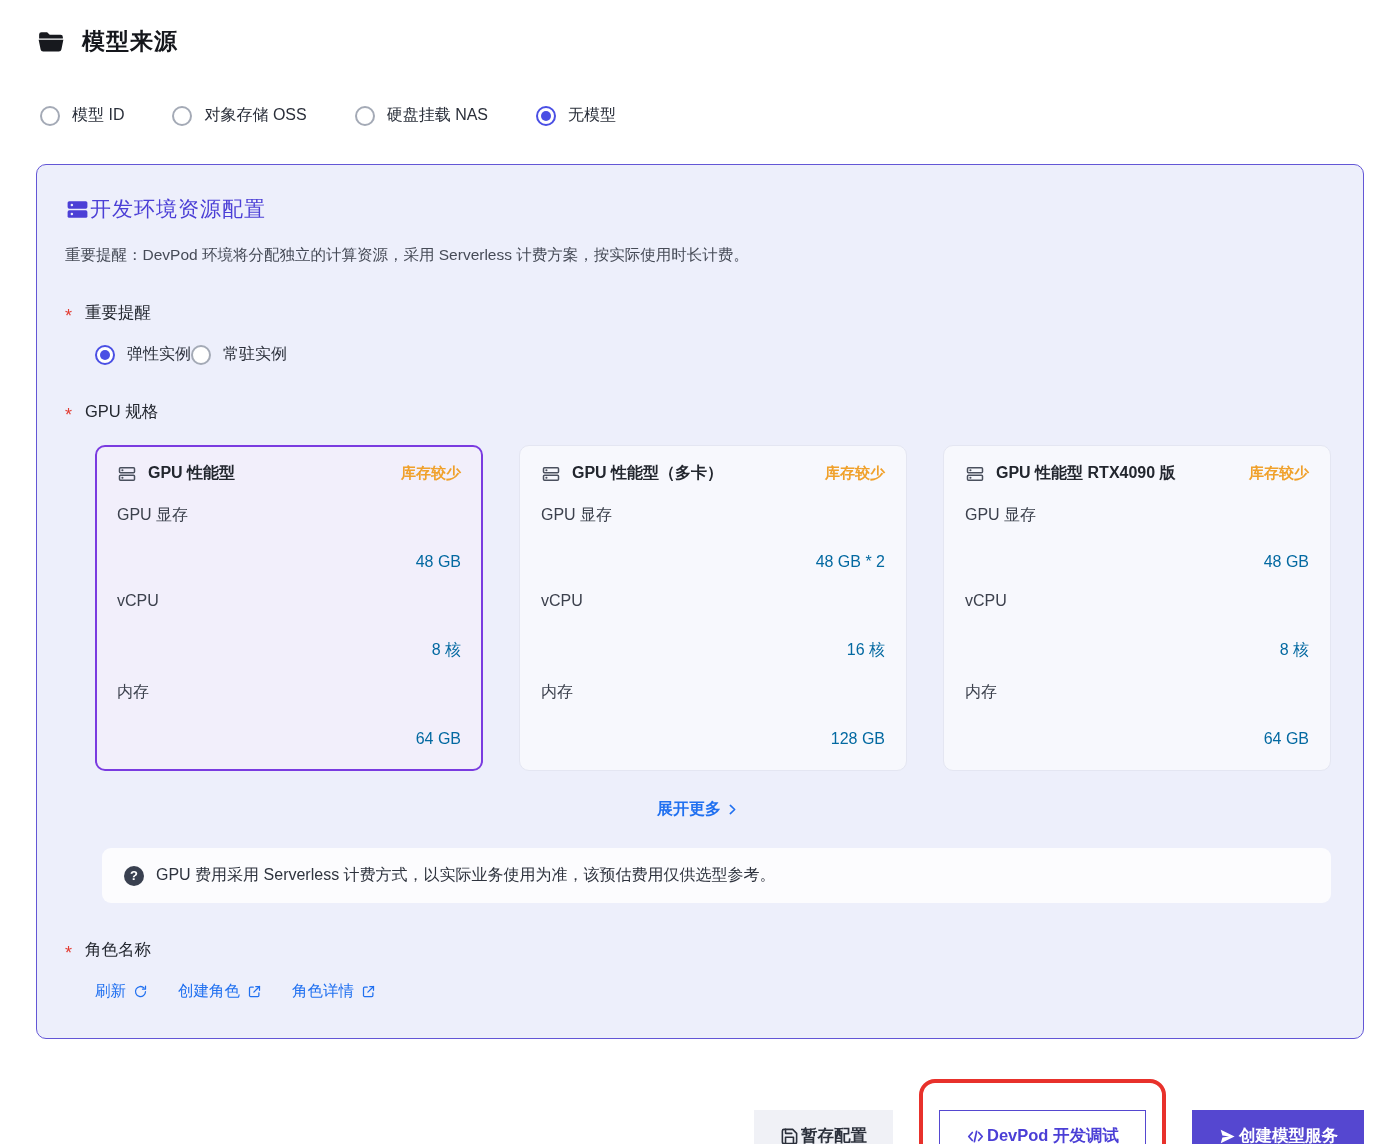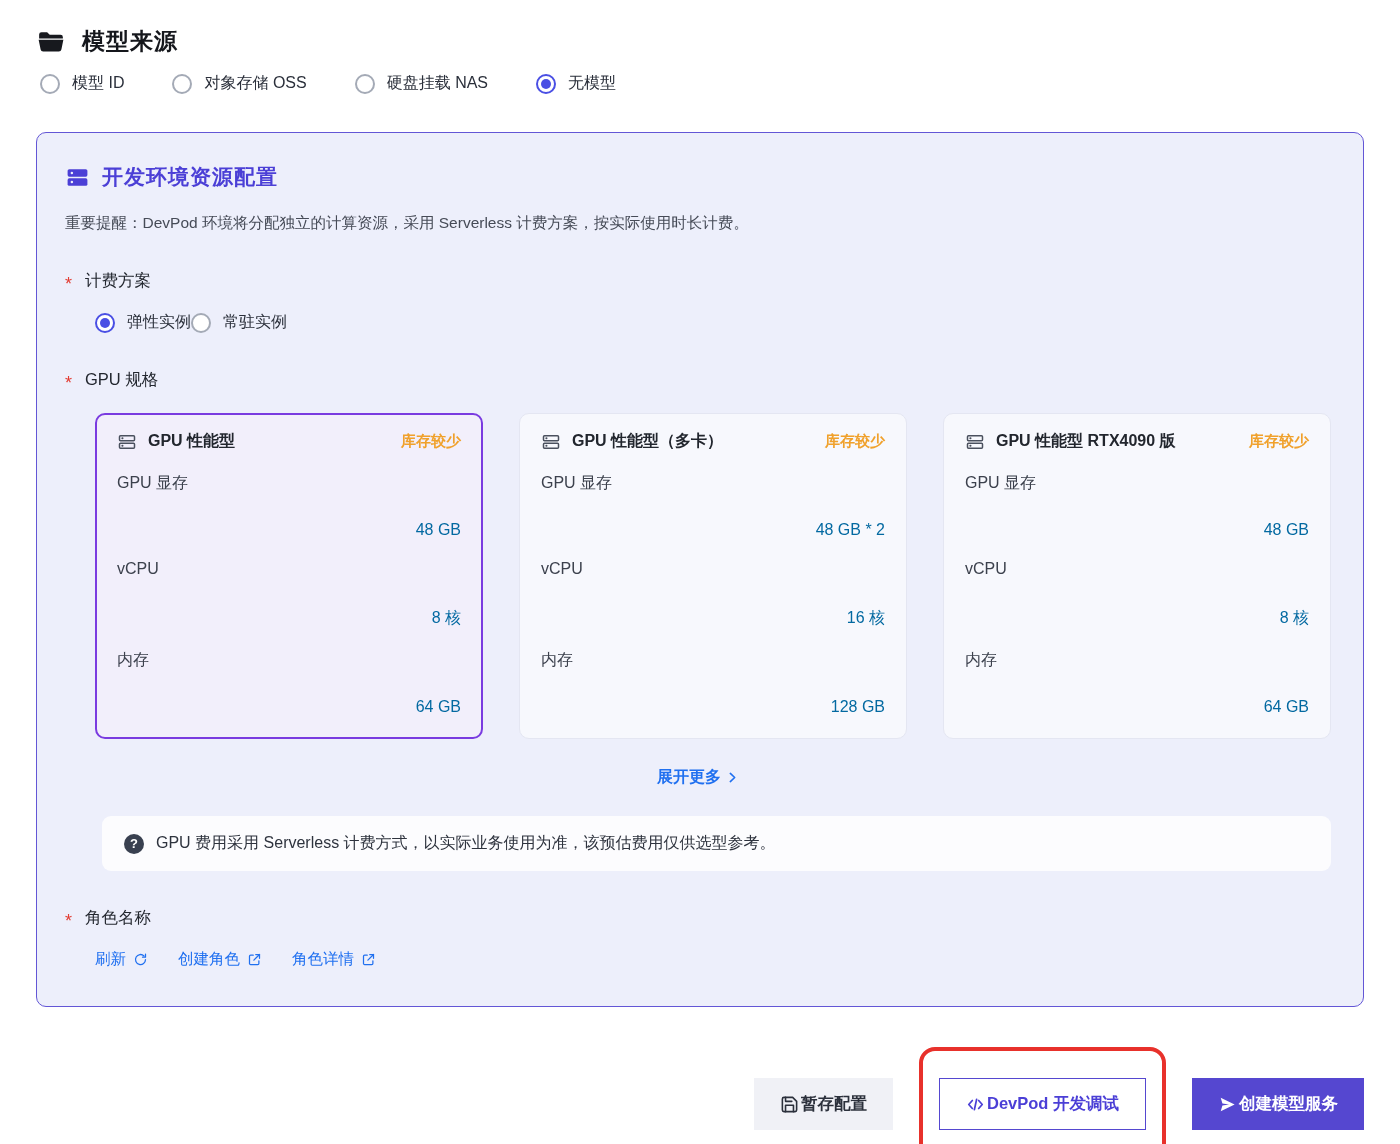--- a/index.html
+++ b/index.html
@@ -10,29 +10,29 @@
     color:#242935;
   }
   .page { padding:26px 36px 16px; }
 
   
   .page-header { display:flex; align-items:center; gap:16px; }
   .page-header h1 { font-size:23px; margin:0; font-weight:700; color:#15171c; letter-spacing:1px; }
   .folder svg { width:30px; height:30px; display:block; }
 
   
-  .source-options { display:flex; gap:48px; margin:16px 0 0 4px; align-items:center; }
+  .source-options { display:flex; gap:48px; margin:48px 0 0 4px; align-items:center; }
   .radio-opt { display:flex; align-items:center; gap:12px; font-size:16px; color:#2a2f3a; cursor:pointer; }
   .rdo { width:20px; height:20px; border-radius:50%; border:2px solid #a4aab6; background:#fff; position:relative; flex:0 0 auto; }
   .radio-opt.checked .rdo { border-color:#4a4fe4; }
   .radio-opt.checked .rdo::after { content:""; position:absolute; inset:3px; border-radius:50%; background:#4a4fe4; }
 
   
   .panel { margin-top:38px; background:#edeffb; border:1px solid #6356d6; border-radius:10px; padding:30px 32px 36px 28px; }
-  .panel-title { display:flex; align-items:center; gap:12px; color:#4b3fd6; font-size:21px; font-weight:700; letter-spacing:1px; }
+  .panel-title { display:flex; align-items:center; color:#4b3fd6; font-size:21px; font-weight:400; letter-spacing:1px; }
   .panel-title svg { width:25px; height:25px; }
   .notice { margin:22px 0 0 0; font-size:15.5px; color:#464b57; }
 
   .field-label { display:flex; align-items:center; gap:13px; margin-top:36px; font-size:16.5px; color:#23272f; font-weight:500; }
   .req::before { content:"*"; color:#e23c32; font-size:18px; line-height:1; position:relative; top:3px; }
   .indent { margin-left:30px; }
   .radios { display:flex; margin-top:20px; }
 
   
   .cards { display:grid; grid-template-columns:repeat(3,1fr); gap:36px; margin-top:22px; }
@@ -112,21 +112,21 @@
           <circle cx="6.6" cy="7.6" r="1.2" fill="#edeffb"></circle>
           <circle cx="6.6" cy="16.4" r="1.2" fill="#edeffb"></circle>
         </svg>
       <span>开发环境资源配置</span>
     </div>
 
     <p class="notice">重要提醒：DevPod 环境将分配独立的计算资源，采用 Serverless 计费方案，按实际使用时长计费。</p>
 
     <div class="field-label">
       <span class="req"></span>
-      <span>计费方案</span>
+      <span>重要提醒</span>
     </div>
     <div class="radios indent">
       <label class="radio-opt checked">
         <span class="rdo"></span>
         <span>弹性实例</span>
       </label>
       <label class="radio-opt">
         <span class="rdo"></span>
         <span>常驻实例</span>
       </label>

